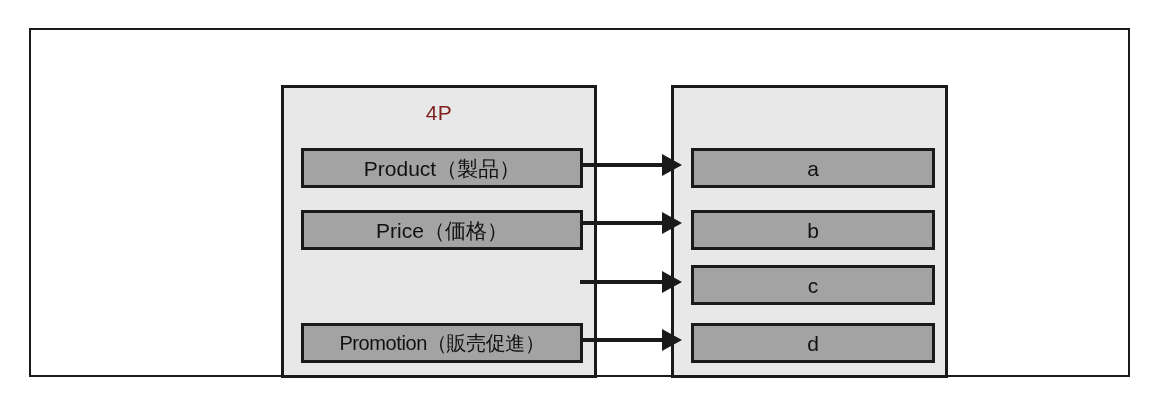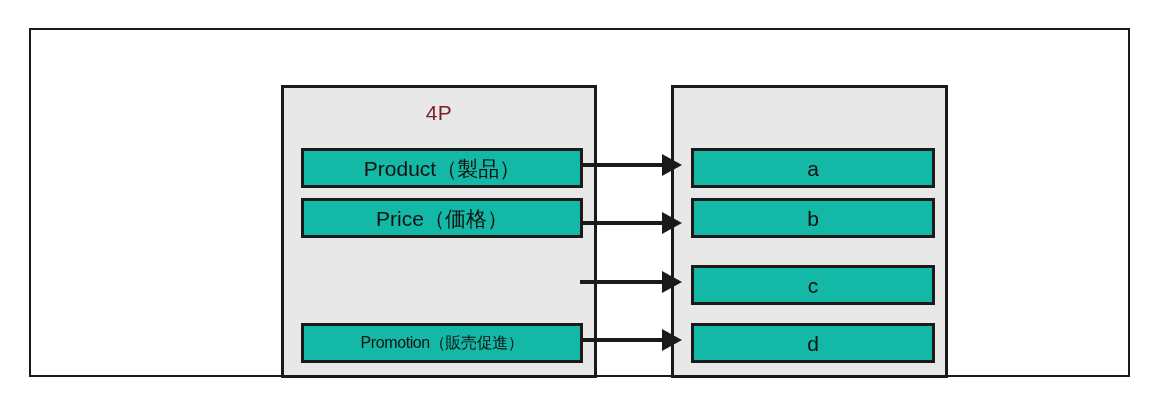--- a/index.html
+++ b/index.html
@@ -54,43 +54,43 @@
     font-size: 21px;
     color: #7f1d1d;
     letter-spacing: 0.5px;
     line-height: 26px;
   }
 
   
   .item-box {
     position: absolute;
     height: 40px;
-    background: #14b8a6;
+    background: #a3a3a3;
     border: 3px solid #1a1a1a;
     box-sizing: border-box;
     display: flex;
     align-items: center;
     justify-content: center;
   }
   .panel-4p .item-box { left: 17px; width: 282px; }
   .panel-4c .item-box { left: 17px; width: 244px; }
 
   .item-box.row0 { top: 60px; }
-  .item-box.row1 { top: 110px; }
+  .item-box.row1 { top: 122px; }
   .item-box.row2 { top: 177px; }
   .item-box.row3 { top: 235px; }
 
   .item-label {
     font-size: 21px;
     color: #111111;
     white-space: nowrap;
     line-height: 1;
   }
   .item-label.compact {
-    font-size: 16px;
+    font-size: 20px;
     letter-spacing: -0.4px;
   }
   .item-label.single {
     font-size: 21px;
   }
   .arrow-line {
     position: absolute;
     left: 549px;
     width: 88px;
     height: 4px;

